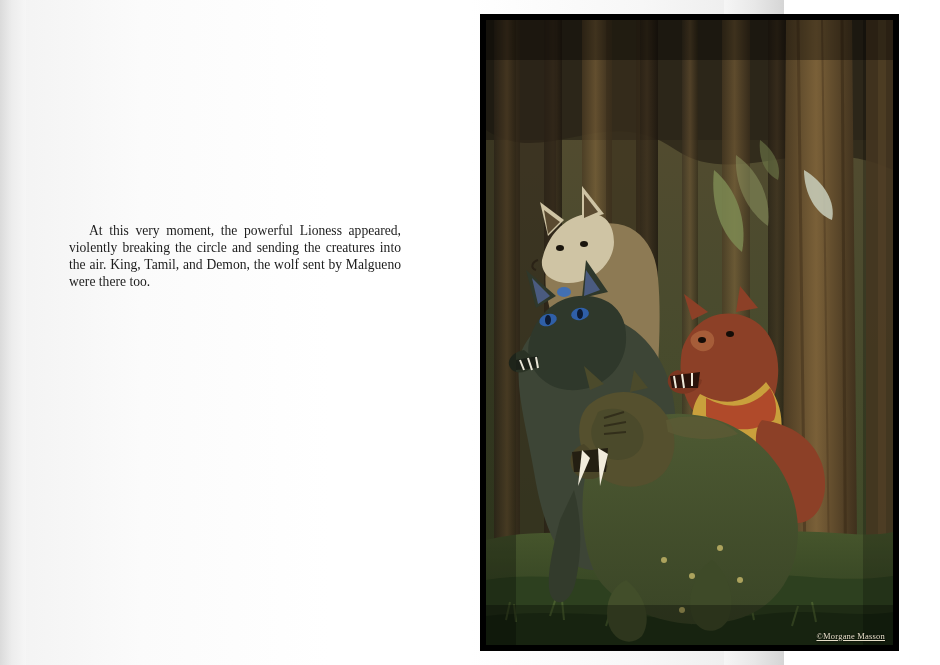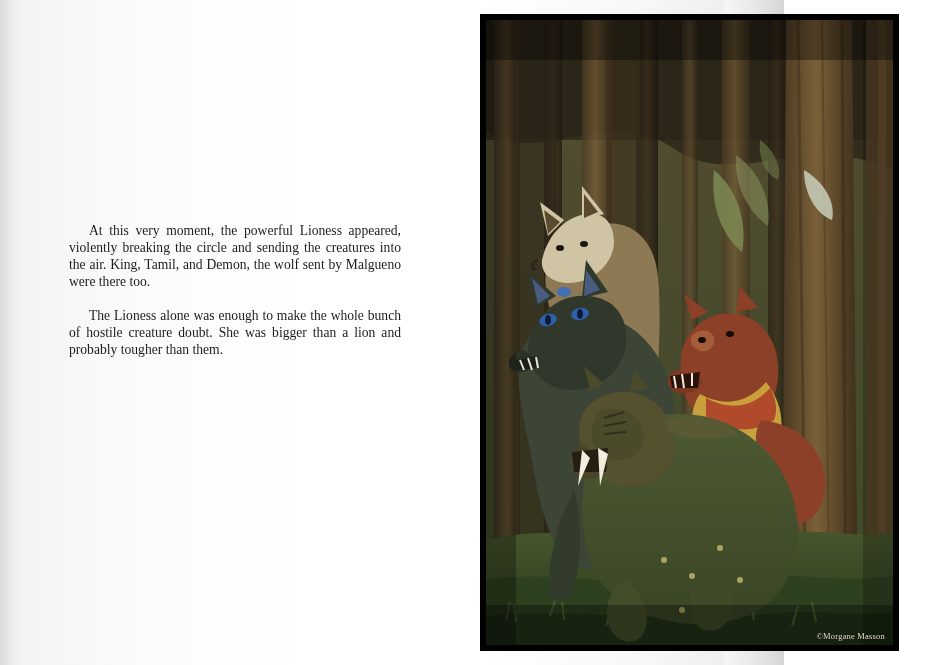--- a/index.html
+++ b/index.html
@@ -79,33 +79,33 @@
   .copyright {
     position: absolute;
     right: 8px;
     bottom: 4px;
     font-size: 8.5px;
     color: #e7dfc9;
     font-family: "Liberation Serif", serif;
     letter-spacing: 0.2px;
     text-shadow: 0 0 2px #000;
     z-index: 5;
+    text-decoration: underline;
   }
 </style>
 </head>
 <body>
 
 <div class="page">
 
   <div class="page-shade-left"></div>
   <div class="page-shade-right"></div>
 
   <div class="text-column">
     <p class="para">At this very moment, the powerful Lioness appeared, violently breaking the circle and sending the creatures into the air. King, Tamil, and Demon, the wolf sent by Malgueno were there too.</p>
-    <p class="para">The Lioness alone was enough to make the whole bunch of hostile creature doubt. She was bigger than a lion and probably tougher than them.</p>
   </div>
 
   <div class="illustration">
     <div class="art">
       <svg viewBox="0 0 407 625" preserveAspectRatio="none">
         <defs>
           <linearGradient id="skyG" x1="0" y1="0" x2="0" y2="1">
             <stop offset="0%" stop-color="#574b30"></stop>
             <stop offset="45%" stop-color="#4a4b2e"></stop>
             <stop offset="100%" stop-color="#3c4a26"></stop>

